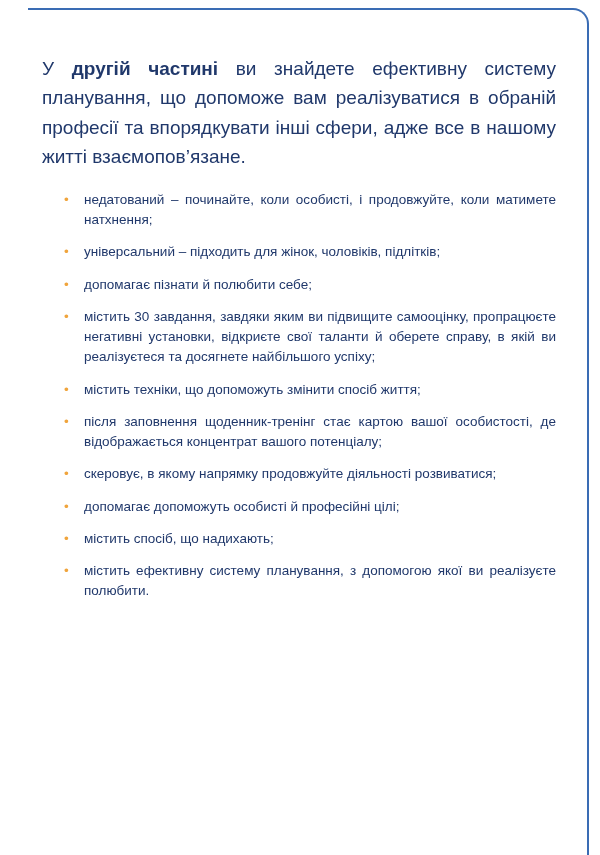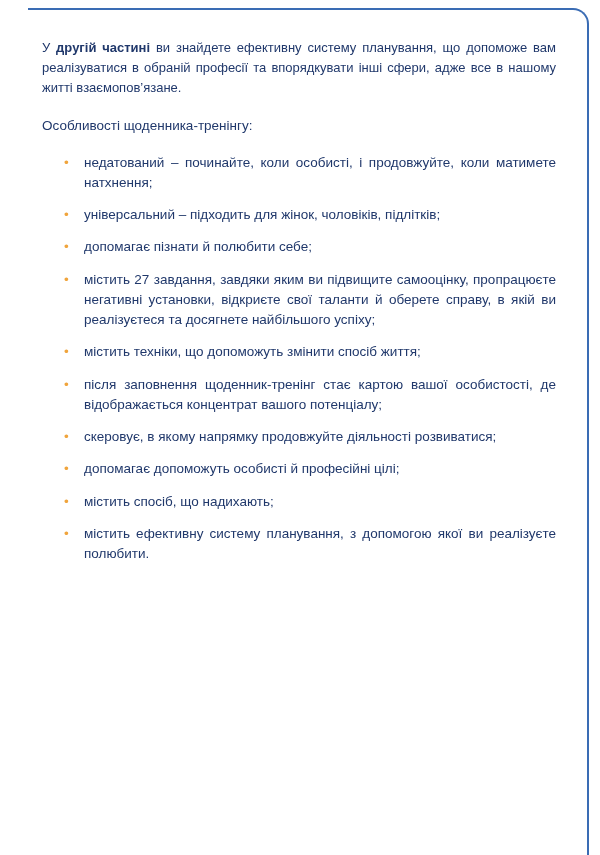--- a/index.html
+++ b/index.html
@@ -24,22 +24,22 @@
     border-top-right-radius: 16px;
     pointer-events: none;
   }
   .content {
     position: absolute;
     left: 42px;
     right: 44px;
     top: 38px;
   }
   .intro {
-    margin: 0 0 18px 0;
-    font-size: 13px;
+    margin: 16px 0 18px 0;
+    font-size: 19px;
     line-height: 1.55;
     text-align: justify;
   }
   .intro b { font-weight: bold; }
   .list-title {
     margin: 0 0 16px 0;
     font-size: 13.5px;
     line-height: 1.5;
   }
   ul.features {
@@ -69,38 +69,37 @@
 </head>
 <body>
 
 <div class="page">
   <div class="frame"></div>
 
   <div class="content">
 
     <p class="intro"><span>У </span><b>другій частині</b><span> ви знайдете ефективну систему планування, що допоможе вам реалізуватися в обраній професії та впорядкувати інші сфери, адже все в нашому житті взаємопов’язане.</span></p>
 
-    <p class="list-title">Особливості щоденника-тренінгу:</p>
 
     <ul class="features">
       <li>
         <span class="bullet">•</span>
         <span class="li-text">недатований – починайте, коли особисті, і продовжуйте, коли матимете натхнення;</span>
       </li>
       <li>
         <span class="bullet">•</span>
         <span class="li-text">універсальний – підходить для жінок, чоловіків, підлітків;</span>
       </li>
       <li>
         <span class="bullet">•</span>
         <span class="li-text">допомагає пізнати й полюбити себе;</span>
       </li>
       <li>
         <span class="bullet">•</span>
-        <span class="li-text">містить 27 завдання, завдяки яким ви підвищите самооцінку, пропрацюєте негативні установки, відкриєте свої таланти й оберете справу, в якій ви реалізуєтеся та досягнете найбільшого успіху;</span>
+        <span class="li-text">містить 30 завдання, завдяки яким ви підвищите самооцінку, пропрацюєте негативні установки, відкриєте свої таланти й оберете справу, в якій ви реалізуєтеся та досягнете найбільшого успіху;</span>
       </li>
       <li>
         <span class="bullet">•</span>
         <span class="li-text">містить техніки, що допоможуть змінити спосіб життя;</span>
       </li>
       <li>
         <span class="bullet">•</span>
         <span class="li-text">після заповнення щоденник-тренінг стає картою вашої особистості, де відображається концентрат вашого потенціалу;</span>
       </li>
       <li>

